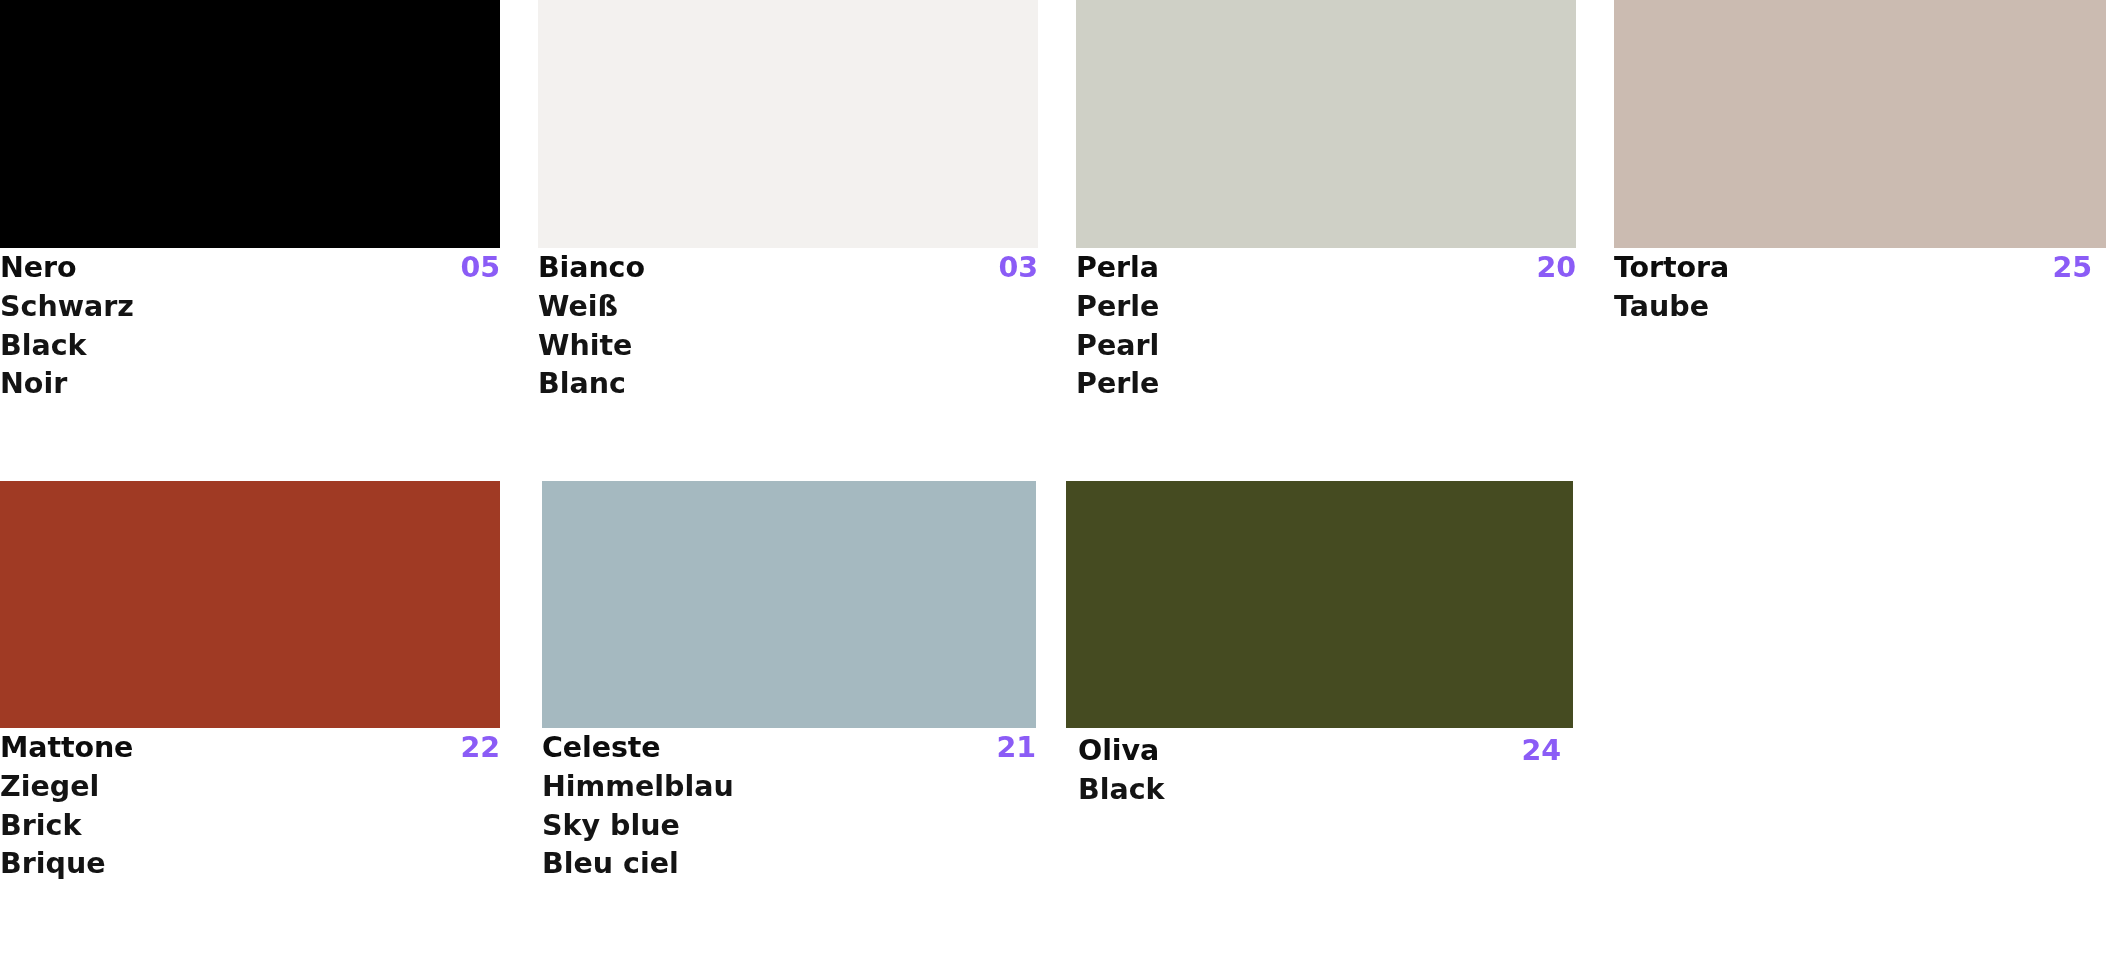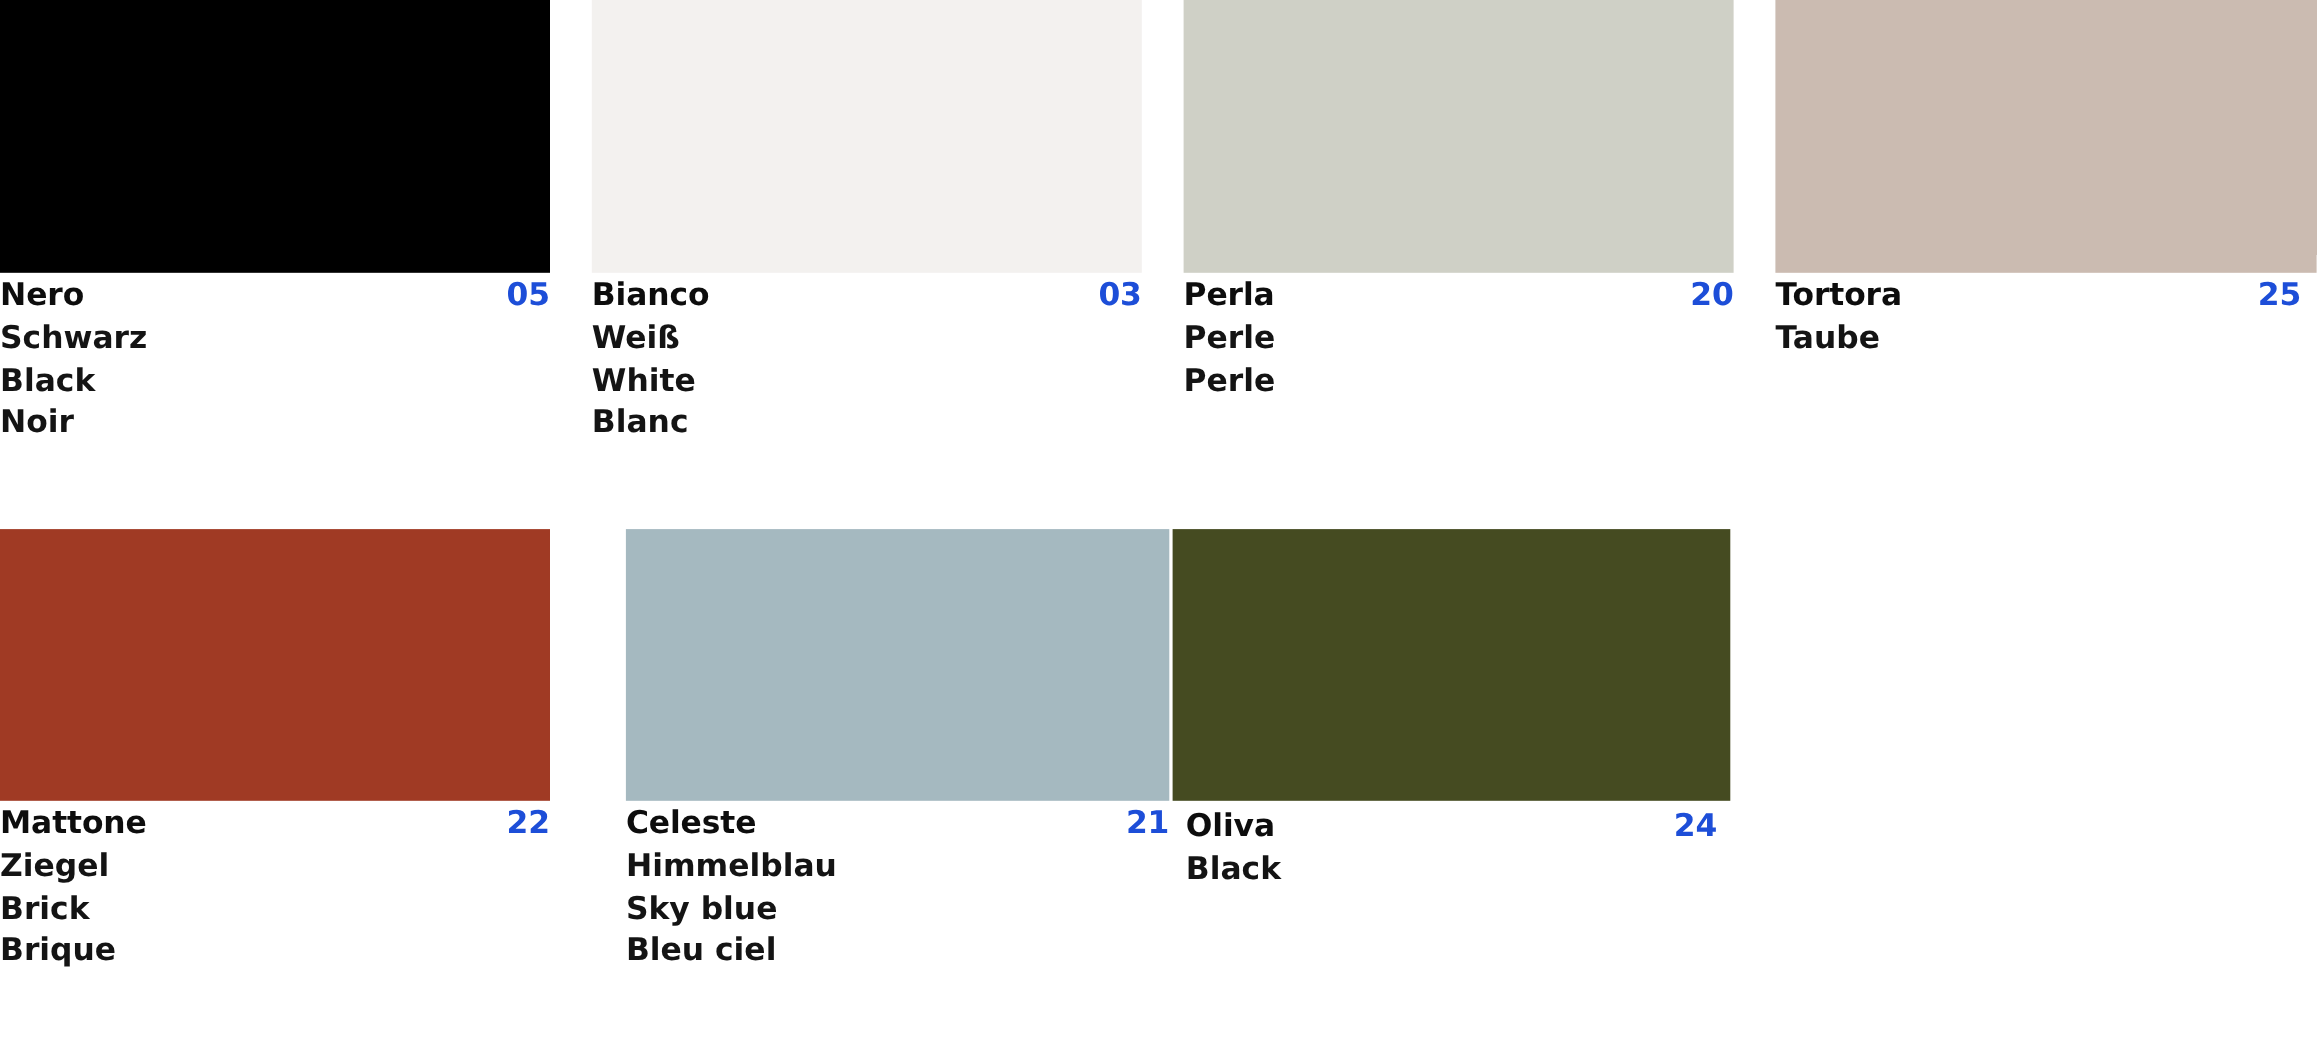--- a/index.html
+++ b/index.html
@@ -63,21 +63,21 @@
   }
 
   .code {
     position: absolute;
     right: 0;
     top: 0;
     font-size: 28.5px;
     font-weight: 700;
     letter-spacing: -0.1px;
     line-height: 40px;
-    color: #1d4ed8;
+    color: #8b5cf6;
     white-space: nowrap;
   }
 
   .translations {
     margin: 0;
     padding: 0;
     list-style: none;
   }
 
   .translations li {
@@ -133,20 +133,21 @@
 
   <div class="card row1" style="left:1076px; top:-4px; width:500px; height:420px;">
     <div class="chip" style="background:#CFD0C6;"></div>
     <div class="caption">
       <div class="cap-head">
         <span class="name">Perla</span>
         <span class="code">20</span>
       </div>
       <ul class="translations">
         <li>Perle</li>
+        <li>Pearl</li>
         <li>Perle</li>
       </ul>
     </div>
   </div>
 
   <div class="card row1" style="left:1614px; top:-4px; width:540px; height:420px;">
     <div class="chip" style="background:#CBBBB1;"></div>
     <div class="caption" style="padding-right:62px;">
       <div class="cap-head">
         <span class="name">Tortora</span>
@@ -166,21 +167,21 @@
         <span class="code">22</span>
       </div>
       <ul class="translations">
         <li>Ziegel</li>
         <li>Brick</li>
         <li>Brique</li>
       </ul>
     </div>
   </div>
 
-  <div class="card row2" style="left:569px; top:481px; width:494px; height:420px;">
+  <div class="card row2" style="left:542px; top:481px; width:494px; height:420px;">
     <div class="chip" style="background:#A5B9C0;"></div>
     <div class="caption">
       <div class="cap-head">
         <span class="name">Celeste</span>
         <span class="code">21</span>
       </div>
       <ul class="translations">
         <li>Himmelblau</li>
         <li>Sky blue</li>
         <li>Bleu ciel</li>

